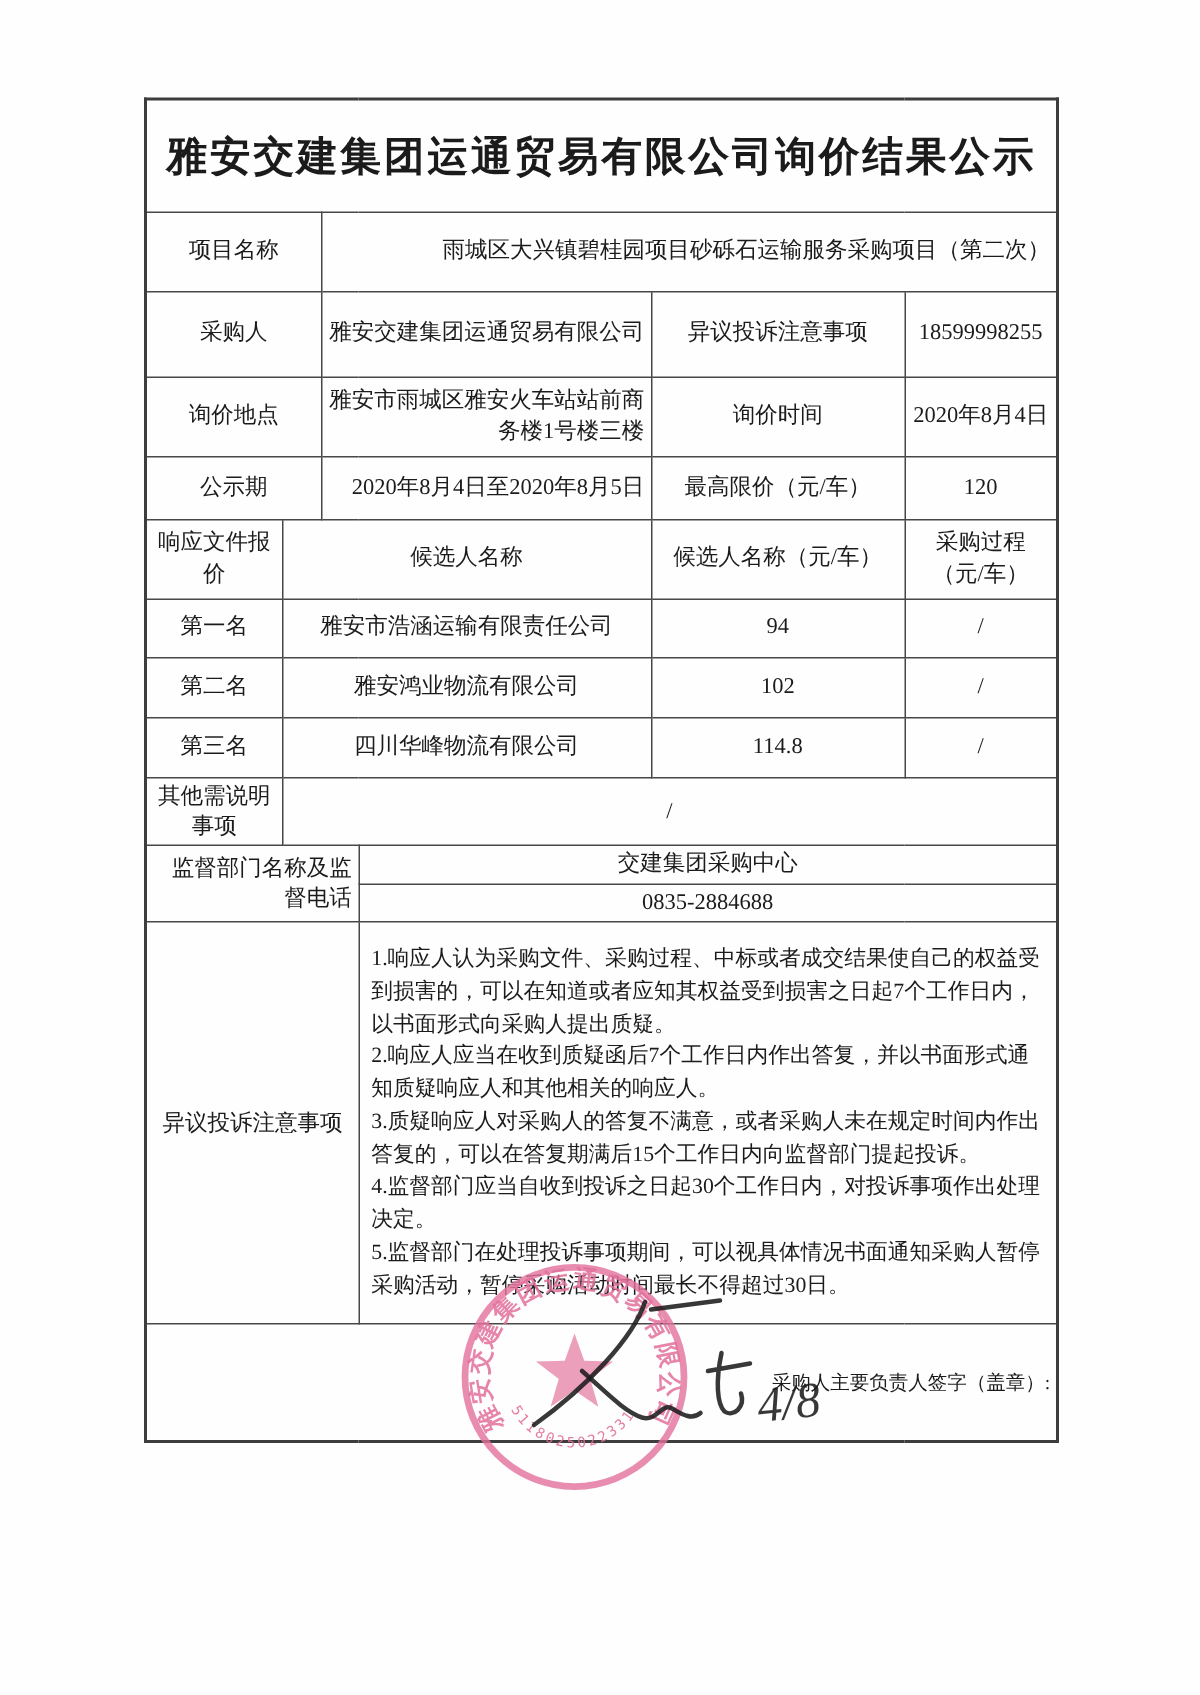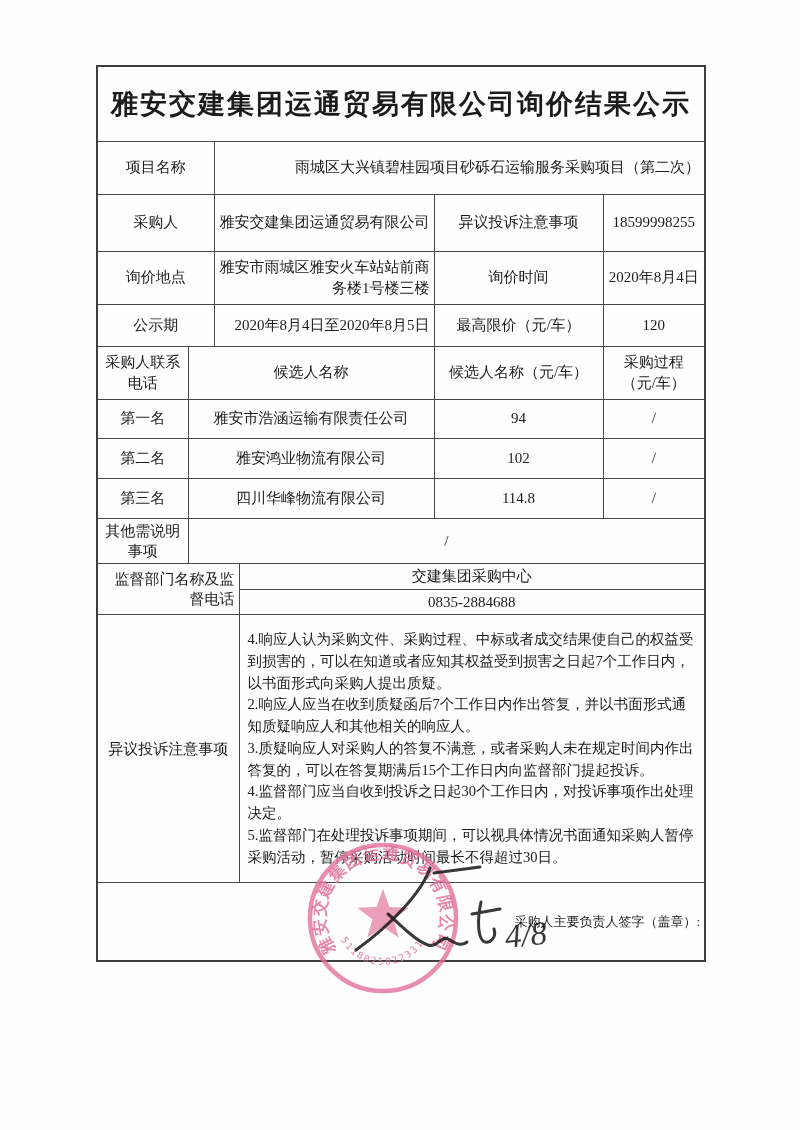--- a/index.html
+++ b/index.html
@@ -79,21 +79,21 @@
     </tr>
 
     <tr class="h42">
       <td colspan="2" class="center">公示期</td>
       <td colspan="2" class="left">2020年8月4日至2020年8月5日</td>
       <td class="center">最高限价（元/车）</td>
       <td class="center">120</td>
     </tr>
 
     <tr class="h53">
-      <td class="center">采购人联系电话</td>
+      <td class="center">响应文件报价</td>
       <td colspan="3" class="center">候选人名称</td>
       <td class="center">候选人名称（元/车）</td>
       <td class="center">采购过程（元/车）</td>
     </tr>
 
     <tr class="h39">
       <td class="center">第一名</td>
       <td colspan="3" class="center">雅安市浩涵运输有限责任公司</td>
       <td class="center">94</td>
       <td class="center">/</td>
@@ -123,21 +123,21 @@
       <td colspan="3" class="center">交建集团采购中心</td>
     </tr>
     <tr class="h24">
       <td colspan="3" class="center">0835-2884688</td>
     </tr>
 
     <tr class="h268">
       <td colspan="3" class="center">异议投诉注意事项</td>
       <td colspan="3">
         <div class="dispute-text">
-          <p>4.响应人认为采购文件、采购过程、中标或者成交结果使自己的权益受到损害的，可以在知道或者应知其权益受到损害之日起7个工作日内，以书面形式向采购人提出质疑。</p>
+          <p>1.响应人认为采购文件、采购过程、中标或者成交结果使自己的权益受到损害的，可以在知道或者应知其权益受到损害之日起7个工作日内，以书面形式向采购人提出质疑。</p>
           <p>2.响应人应当在收到质疑函后7个工作日内作出答复，并以书面形式通知质疑响应人和其他相关的响应人。</p>
           <p>3.质疑响应人对采购人的答复不满意，或者采购人未在规定时间内作出答复的，可以在答复期满后15个工作日内向监督部门提起投诉。</p>
           <p>4.监督部门应当自收到投诉之日起30个工作日内，对投诉事项作出处理决定。</p>
           <p>5.监督部门在处理投诉事项期间，可以视具体情况书面通知采购人暂停采购活动，暂停采购活动时间最长不得超过30日。</p>
         </div>
       </td>
     </tr>
 
     <tr class="h78">
       <td colspan="6" class="left sig-label">采购人主要负责人签字（盖章）:</td>

